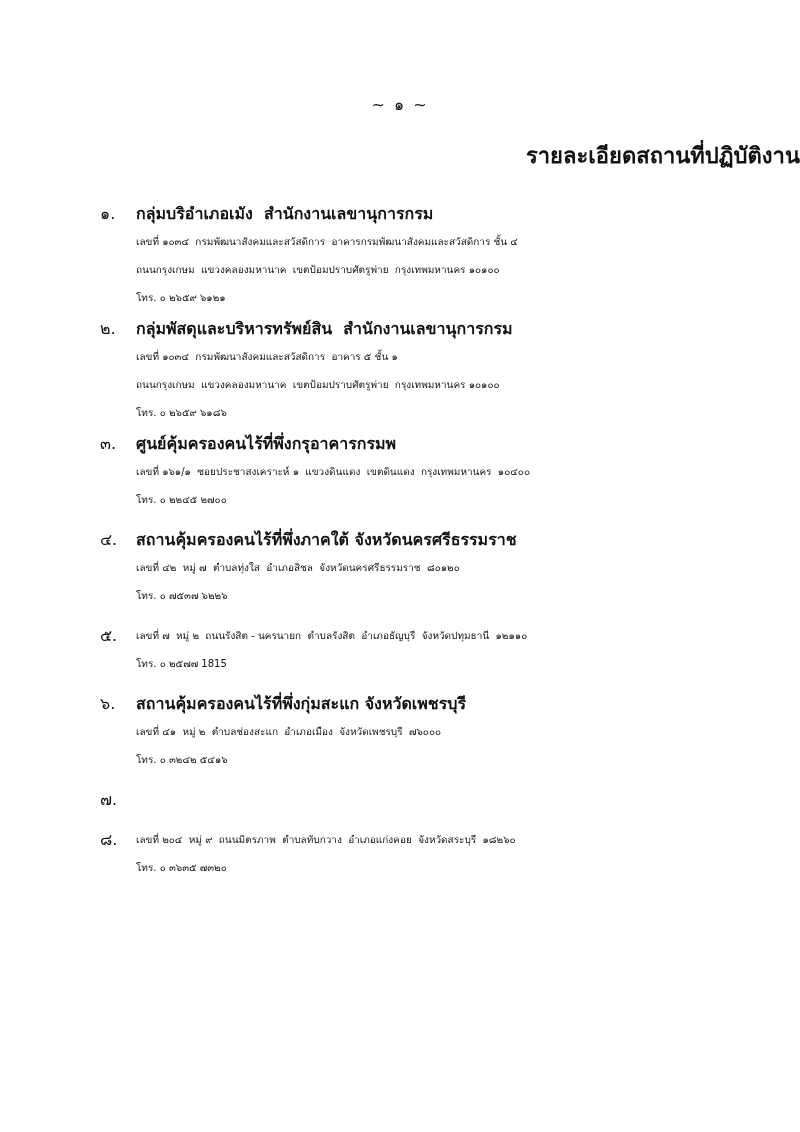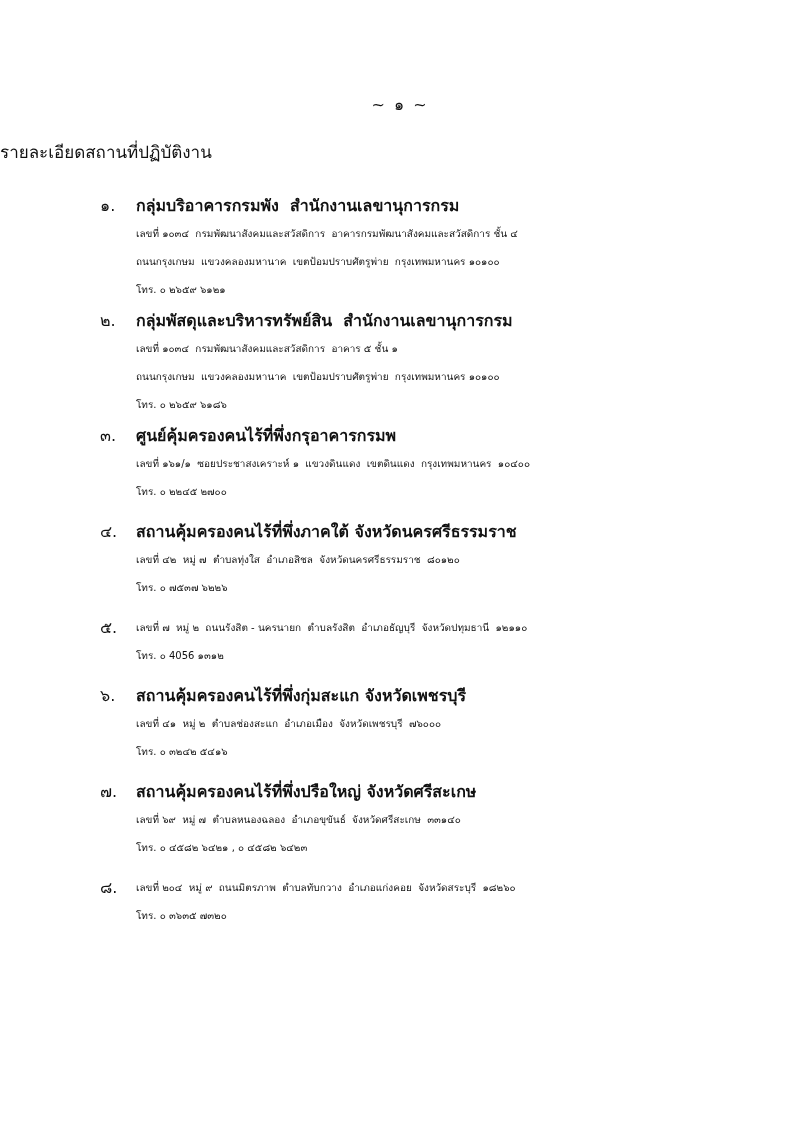--- a/index.html
+++ b/index.html
@@ -18,23 +18,23 @@
   }
   .page-num {
     margin-top: 92px;
     text-align: center;
     font-size: 16px;
     letter-spacing: 2px;
     white-space: pre-wrap;
   }
   .doc-title {
     margin-top: 21px;
-    text-align: left;
-    font-size: 17px;
-    font-weight: normal;
+    text-align: right;
+    font-size: 22px;
+    font-weight: bold;
     white-space: pre-wrap;
   }
   .items {
     margin-top: 27px;
   }
   .item {
     display: flex;
     align-items: flex-start;
     padding-left: 100px;
     padding-right: 40px;
@@ -69,21 +69,21 @@
 
 <div class="page">
   <div class="page-num">~ ๑ ~</div>
   <div class="doc-title">รายละเอียดสถานที่ปฏิบัติงาน</div>
 
   <div class="items">
 
     <div class="item tight">
       <div class="item-num">๑.</div>
       <div class="item-body">
-        <div class="item-title">กลุ่มบริอาคารกรมพัง  สำนักงานเลขานุการกรม</div>
+        <div class="item-title">กลุ่มบริอำเภอเมัง  สำนักงานเลขานุการกรม</div>
         <div class="item-line">เลขที่ ๑๐๓๔  กรมพัฒนาสังคมและสวัสดิการ  อาคารกรมพัฒนาสังคมและสวัสดิการ ชั้น ๔</div>
         <div class="item-line">ถนนกรุงเกษม  แขวงคลองมหานาค  เขตป้อมปราบศัตรูพ่าย  กรุงเทพมหานคร ๑๐๑๐๐</div>
         <div class="item-line">โทร. ๐ ๒๖๕๙ ๖๑๒๑</div>
       </div>
     </div>
 
     <div class="item tight">
       <div class="item-num">๒.</div>
       <div class="item-body">
         <div class="item-title">กลุ่มพัสดุและบริหารทรัพย์สิน  สำนักงานเลขานุการกรม</div>
@@ -108,40 +108,35 @@
         <div class="item-title">สถานคุ้มครองคนไร้ที่พึ่งภาคใต้ จังหวัดนครศรีธรรมราช</div>
         <div class="item-line">เลขที่ ๔๒  หมู่ ๗  ตำบลทุ่งใส  อำเภอสิชล  จังหวัดนครศรีธรรมราช  ๘๐๑๒๐</div>
         <div class="item-line">โทร. ๐ ๗๕๓๗ ๖๒๒๖</div>
       </div>
     </div>
 
     <div class="item">
       <div class="item-num">๕.</div>
       <div class="item-body">
         <div class="item-line">เลขที่ ๗  หมู่ ๒  ถนนรังสิต - นครนายก  ตำบลรังสิต  อำเภอธัญบุรี  จังหวัดปทุมธานี  ๑๒๑๑๐</div>
-        <div class="item-line">โทร. ๐ 4056 ๑๓๑๒</div>
+        <div class="item-line">โทร. ๐ ๒๕๗๗ 1815</div>
       </div>
     </div>
 
     <div class="item">
       <div class="item-num">๖.</div>
       <div class="item-body">
         <div class="item-title">สถานคุ้มครองคนไร้ที่พึ่งกุ่มสะแก จังหวัดเพชรบุรี</div>
         <div class="item-line">เลขที่ ๔๑  หมู่ ๒  ตำบลช่องสะแก  อำเภอเมือง  จังหวัดเพชรบุรี  ๗๖๐๐๐</div>
         <div class="item-line">โทร. ๐ ๓๒๔๒ ๕๔๑๖</div>
       </div>
     </div>
 
     <div class="item">
       <div class="item-num">๗.</div>
-      <div class="item-body">
-        <div class="item-title">สถานคุ้มครองคนไร้ที่พึ่งปรือใหญ่ จังหวัดศรีสะเกษ</div>
-        <div class="item-line">เลขที่ ๖๙  หมู่ ๗  ตำบลหนองฉลอง  อำเภอขุขันธ์  จังหวัดศรีสะเกษ  ๓๓๑๔๐</div>
-        <div class="item-line">โทร. ๐ ๔๕๘๒ ๖๔๒๑ , ๐ ๔๕๘๒ ๖๔๒๓</div>
-      </div>
     </div>
 
     <div class="item">
       <div class="item-num">๘.</div>
       <div class="item-body">
         <div class="item-line">เลขที่ ๒๐๔  หมู่ ๙  ถนนมิตรภาพ  ตำบลทับกวาง  อำเภอแก่งคอย  จังหวัดสระบุรี  ๑๘๒๖๐</div>
         <div class="item-line">โทร. ๐ ๓๖๓๕ ๗๓๒๐</div>
       </div>
     </div>
 

